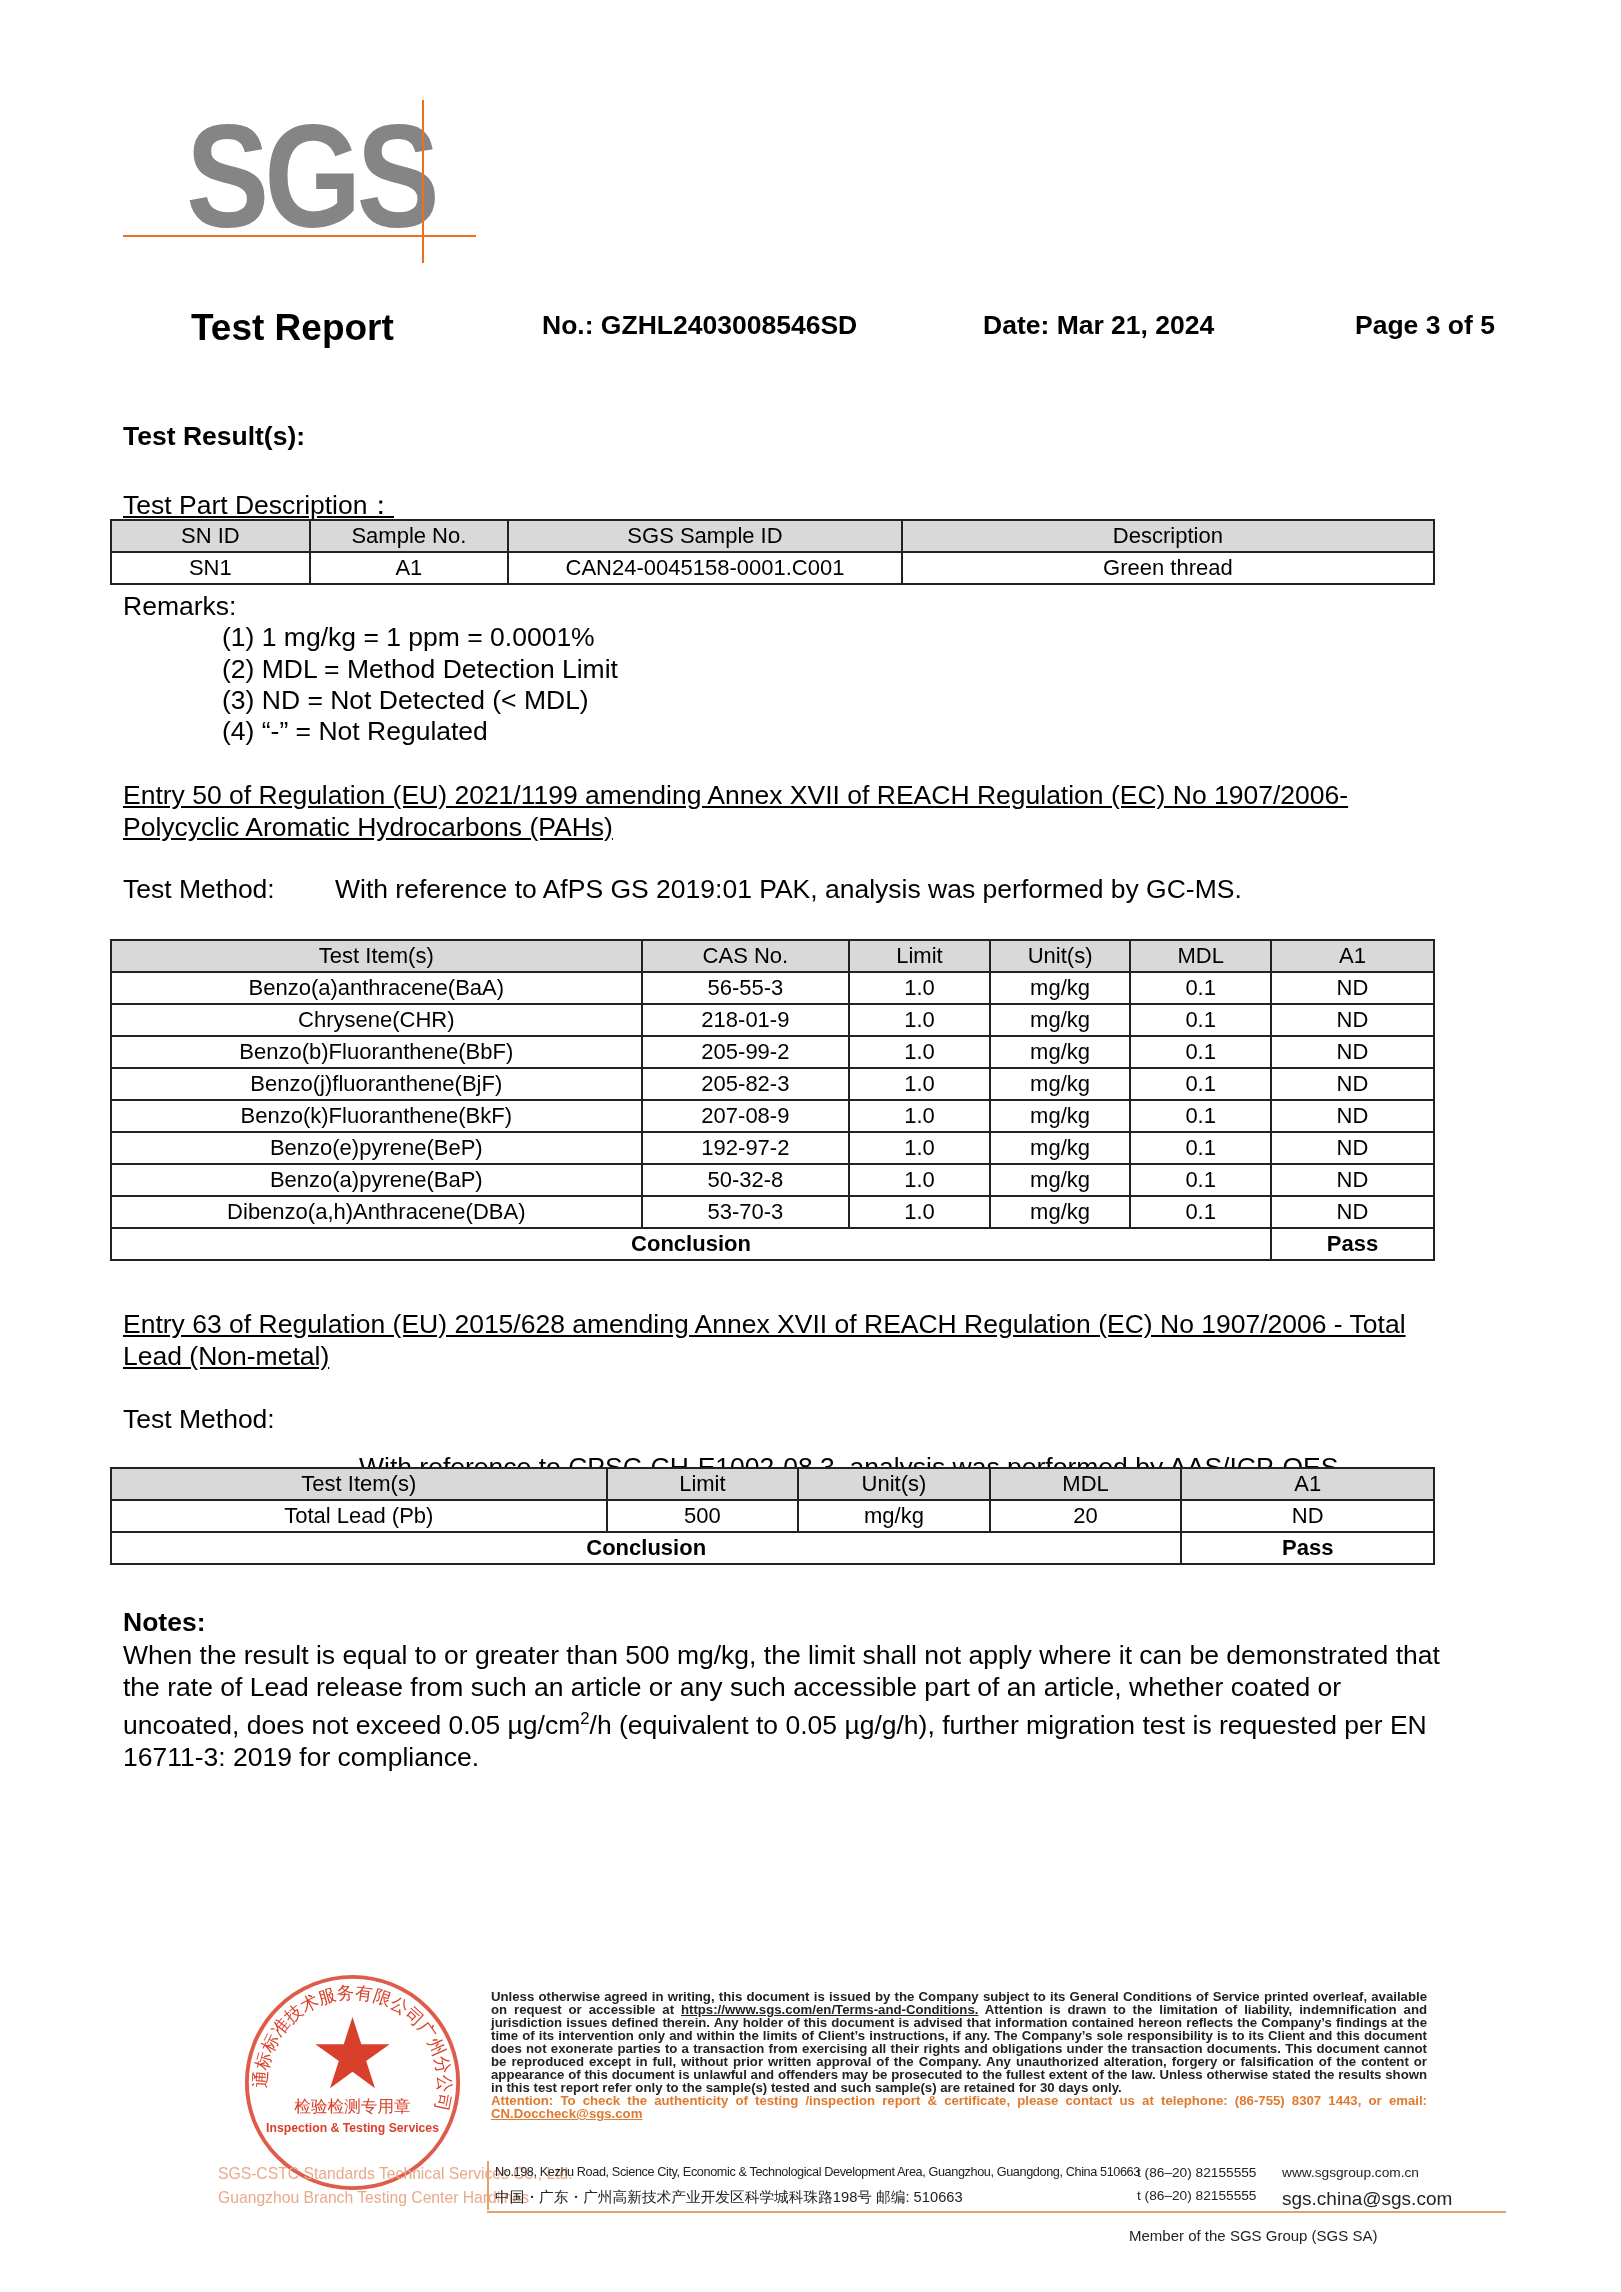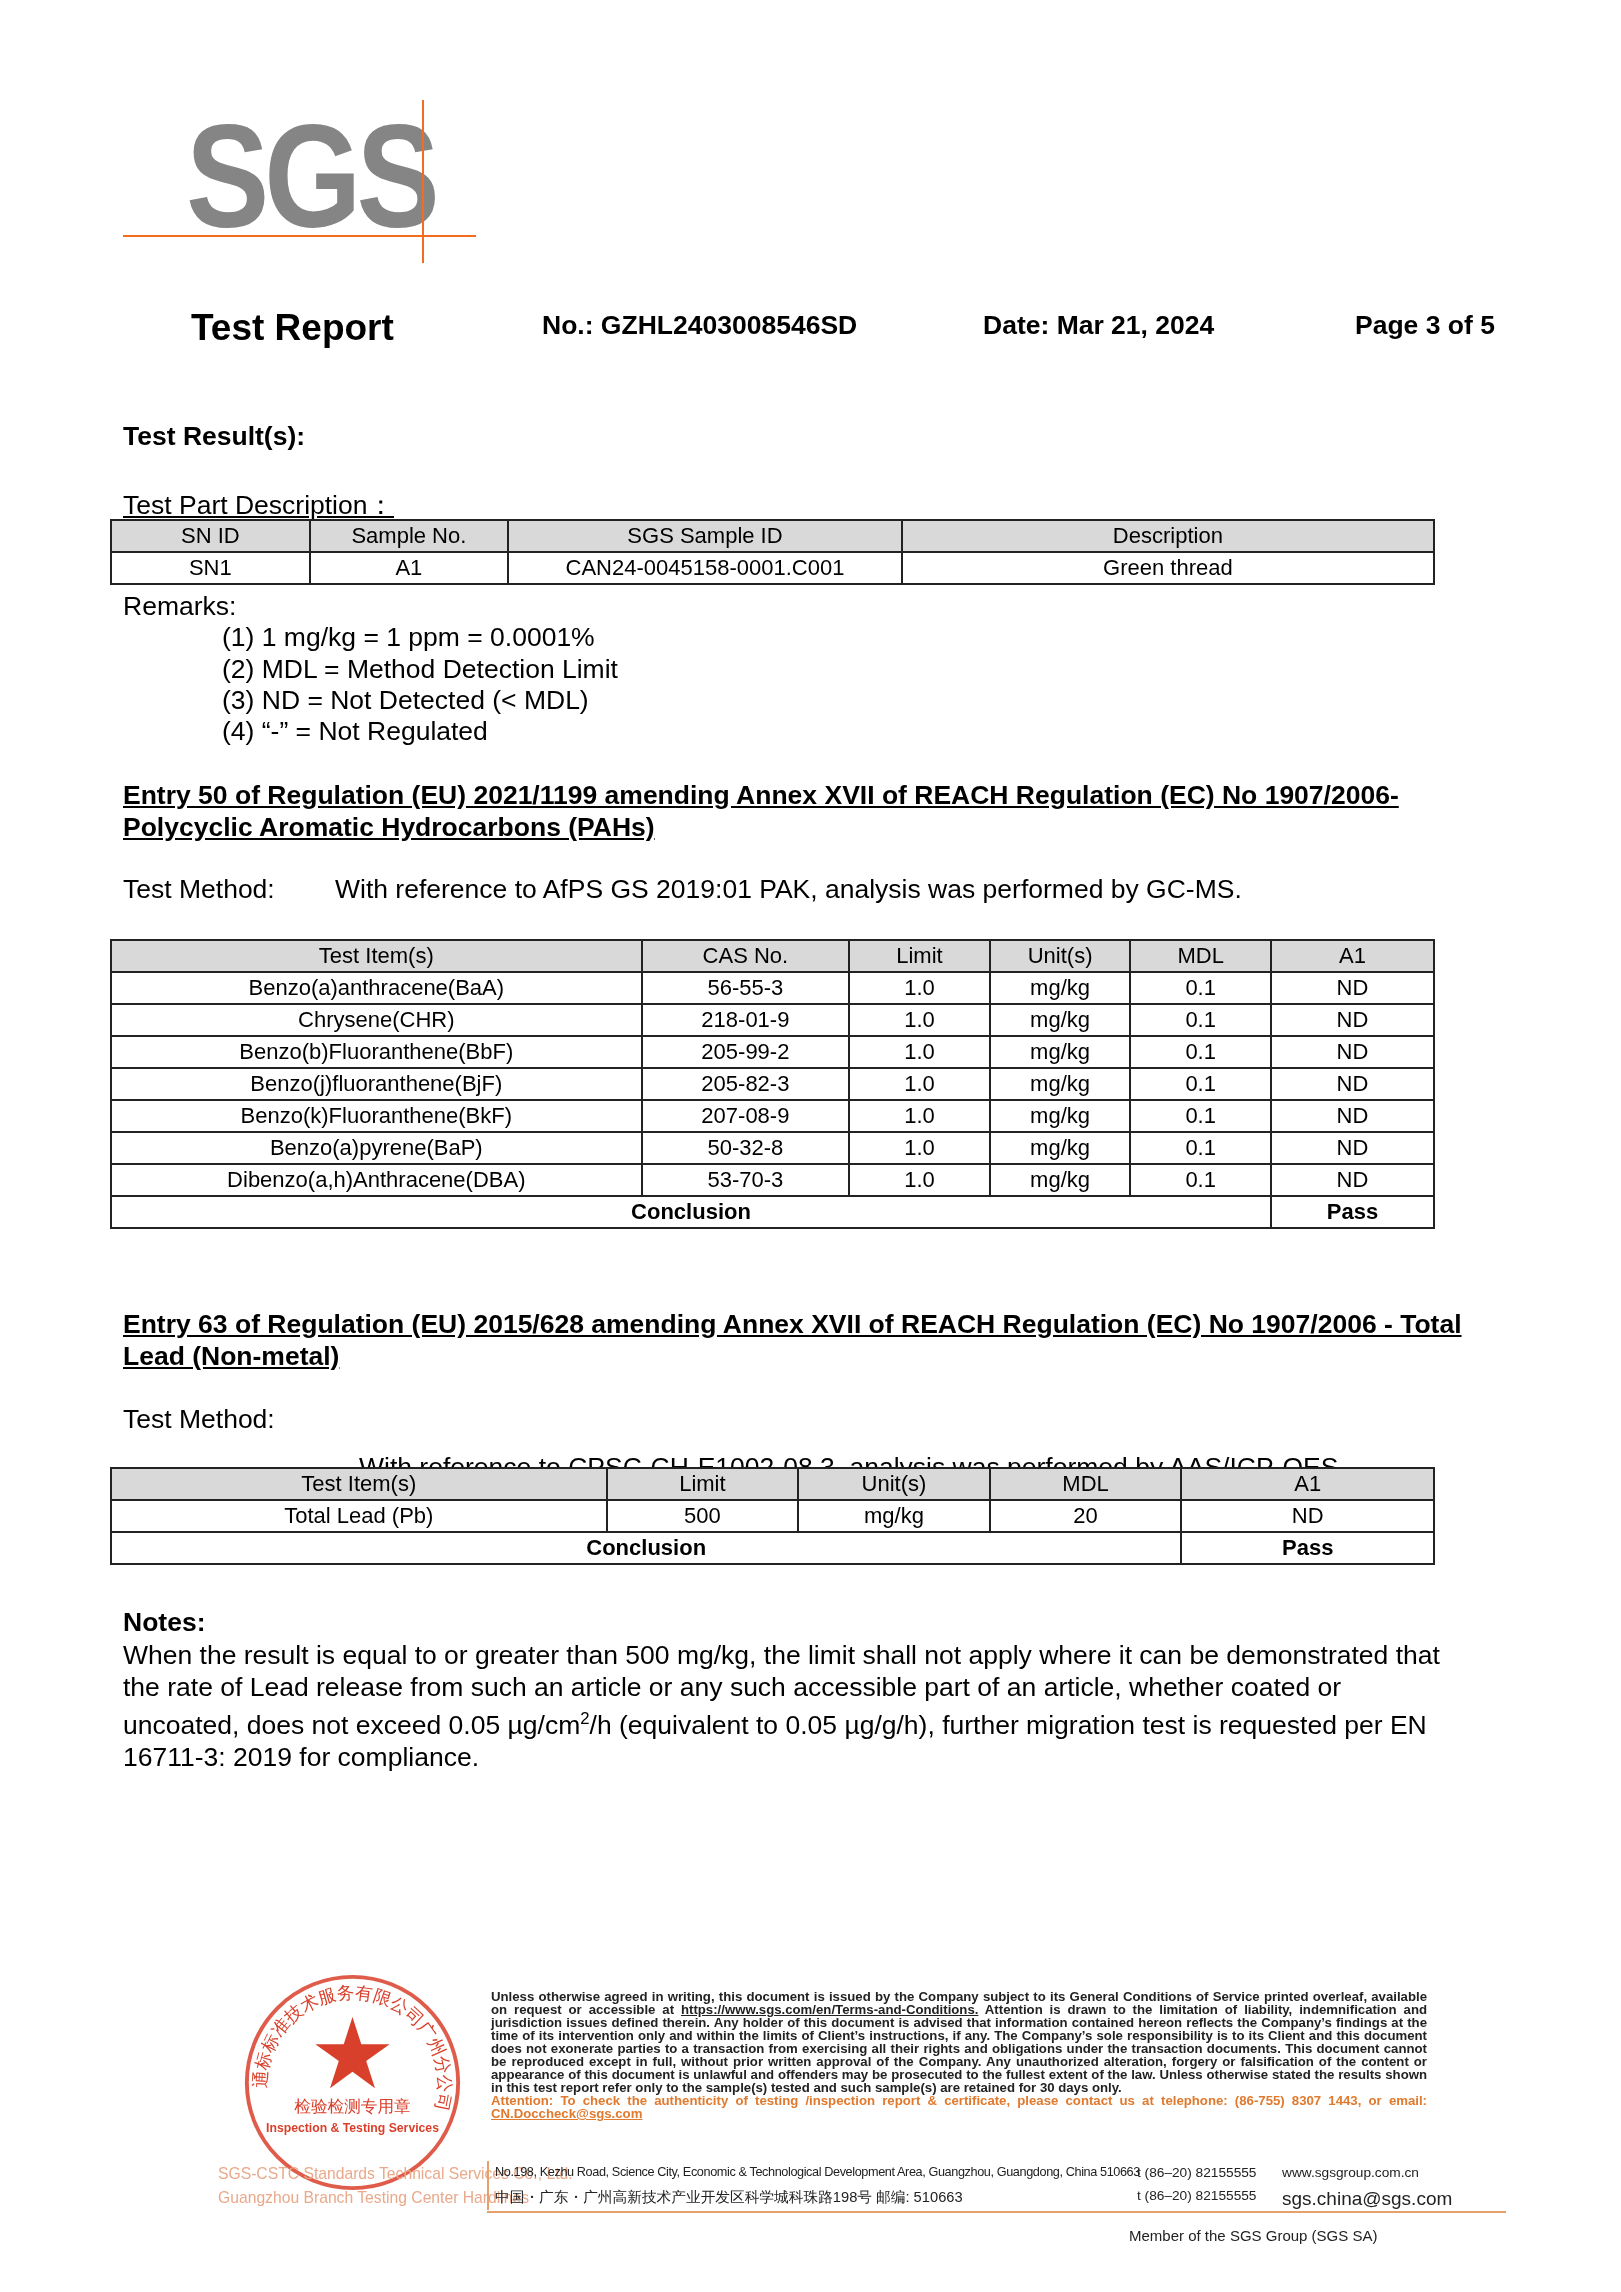--- a/index.html
+++ b/index.html
@@ -25,21 +25,21 @@
   .plain { font-size:26.5px; white-space:nowrap; }
 
   table.grid { position:absolute; border-collapse:collapse; font-size:22px; }
   table.grid td, table.grid th { border:2px solid #222; padding:0 7.8px; height:30px; line-height:30px;
                                  font-weight:normal; white-space:nowrap; }
   table.grid th { background:#d9d9d9; }
   .c { text-align:center; }
   .l { text-align:center; }
   .b { font-weight:bold !important; }
 
-  .reg-title { font-size:26.5px; font-weight:bold; text-decoration:underline; line-height:32px; }
+  .reg-title { font-size:26.5px; font-weight:normal; text-decoration:underline; line-height:32px; }
 
   .notes-body { font-size:26.5px; line-height:32px; }
 
   
   .footer-text { left:491px; top:1990px; width:936px; font-size:13.2px; line-height:13px;
                  text-align:justify; font-weight:bold; color:#222; }
   .footer-text a { color:#222; text-decoration:underline; }
   .footer-attn { color:#e07a2e; font-weight:bold; }
   .footer-attn span.mail { text-decoration:underline; }
   .addr-line { font-size:14.7px; white-space:nowrap; color:#222; }
@@ -135,20 +135,28 @@
         <td class="l">Benzo(j)fluoranthene(BjF)</td>
         <td class="c">205-82-3</td>
         <td class="c">1.0</td>
         <td class="c">mg/kg</td>
         <td class="c">0.1</td>
         <td class="c">ND</td>
       </tr>
       <tr>
         <td class="l">Benzo(k)Fluoranthene(BkF)</td>
         <td class="c">207-08-9</td>
+        <td class="c">1.0</td>
+        <td class="c">mg/kg</td>
+        <td class="c">0.1</td>
+        <td class="c">ND</td>
+      </tr>
+      <tr>
+        <td class="l">Benzo(e)pyrene(BeP)</td>
+        <td class="c">192-97-2</td>
         <td class="c">1.0</td>
         <td class="c">mg/kg</td>
         <td class="c">0.1</td>
         <td class="c">ND</td>
       </tr>
       <tr>
         <td class="l">Benzo(a)pyrene(BaP)</td>
         <td class="c">50-32-8</td>
         <td class="c">1.0</td>
         <td class="c">mg/kg</td>

